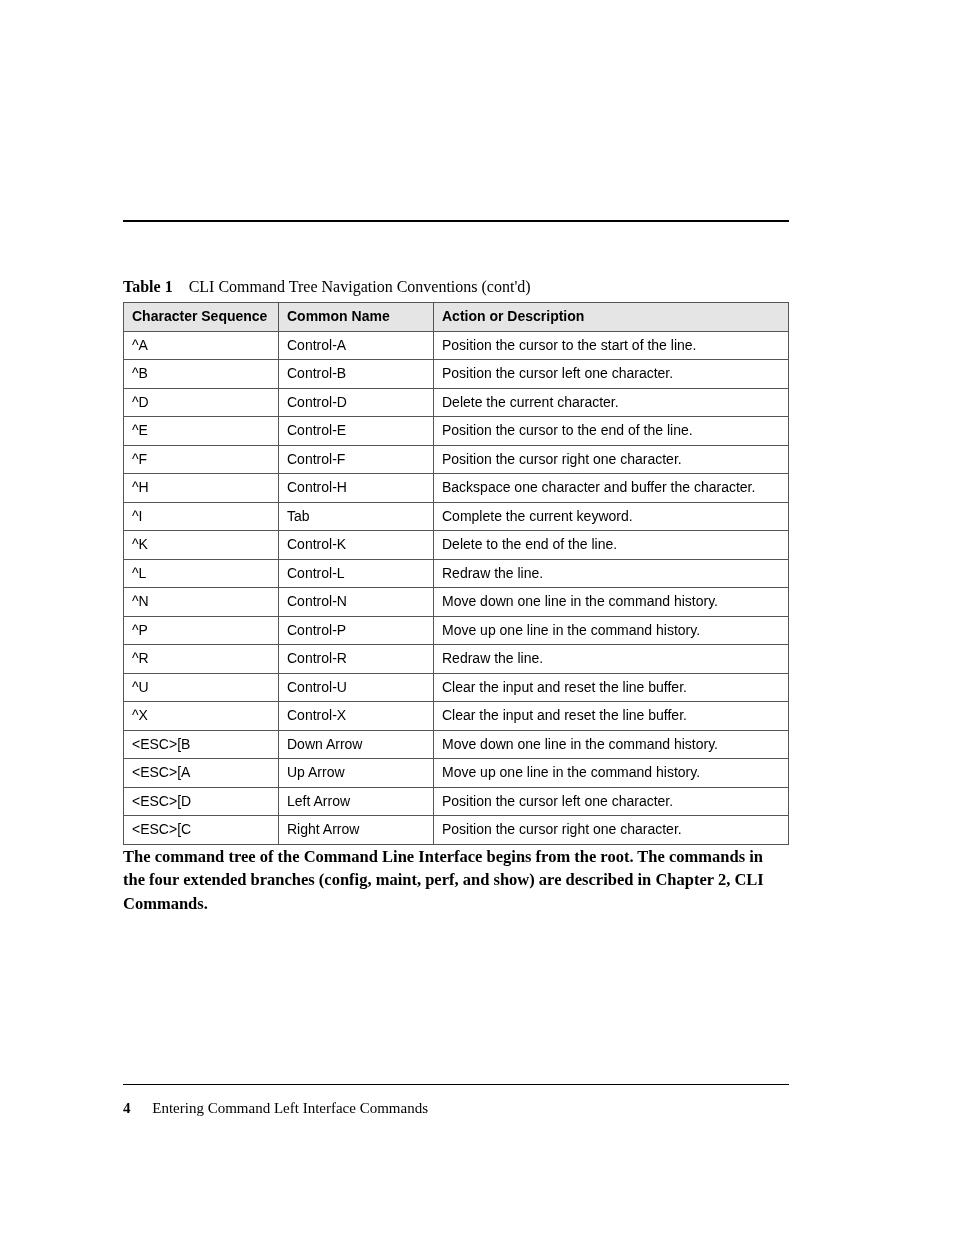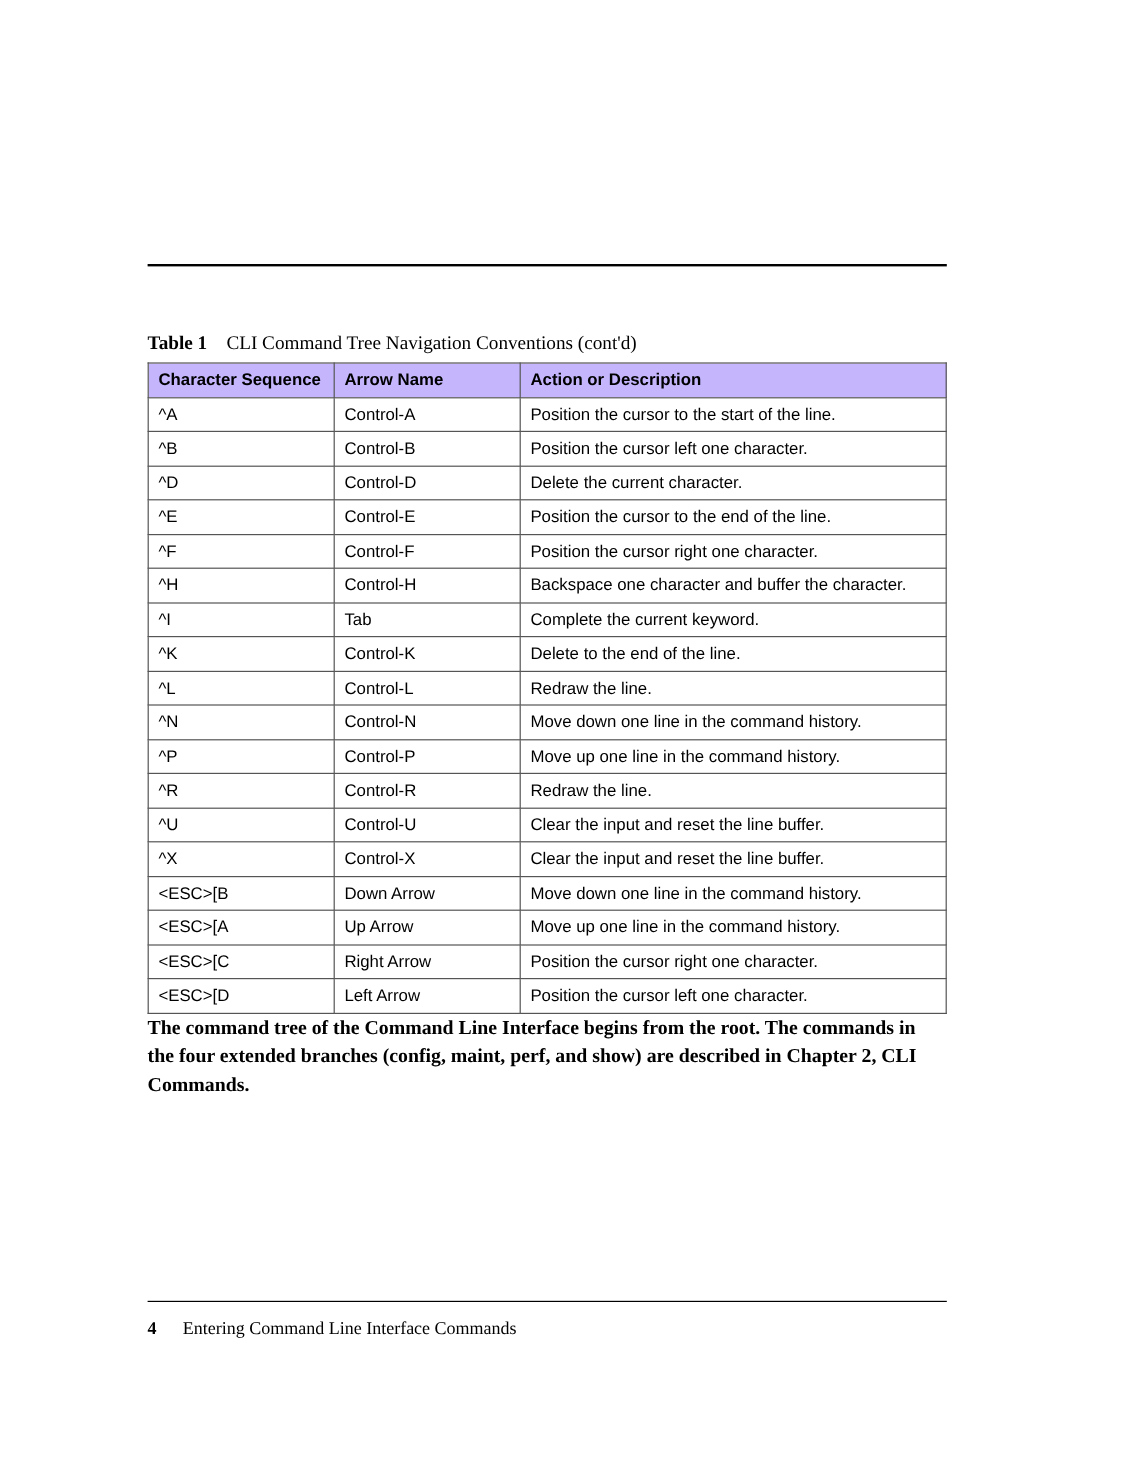--- a/index.html
+++ b/index.html
@@ -50,21 +50,21 @@
     font-size: 14px;
   }
   table.nav th, table.nav td {
     border: 1px solid #555;
     padding: 5px 8px;
     text-align: left;
     vertical-align: top;
     line-height: 1.25;
   }
   table.nav th {
-    background: #c4b5fd;
+    background: #e5e5e5;
     font-weight: bold;
   }
   table.nav col.c1 { width: 155px; }
   table.nav col.c2 { width: 155px; }
   table.nav col.c3 { }
   h2.section {
     font-family: Georgia, "Times New Roman", serif;
     font-weight: bold;
     font-size: 24px;
     margin-top: 36px;
@@ -112,21 +112,21 @@
 
     <table class="nav">
       <colgroup>
         <col class="c1">
           <col class="c2">
           <col class="c3">
       </colgroup>
       <thead>
         <tr>
           <th>Character Sequence</th>
-          <th>Arrow Name</th>
+          <th>Common Name</th>
           <th>Action or Description</th>
         </tr>
       </thead>
       <tbody id="tbody">
           <tr>
             <td>^A</td>
             <td>Control-A</td>
             <td>Position the cursor to the start of the line.</td>
           </tr>
           <tr>
@@ -198,34 +198,34 @@
             <td>&lt;ESC&gt;[B</td>
             <td>Down Arrow</td>
             <td>Move down one line in the command history.</td>
           </tr>
           <tr>
             <td>&lt;ESC&gt;[A</td>
             <td>Up Arrow</td>
             <td>Move up one line in the command history.</td>
           </tr>
           <tr>
+            <td>&lt;ESC&gt;[D</td>
+            <td>Left Arrow</td>
+            <td>Position the cursor left one character.</td>
+          </tr>
+          <tr>
             <td>&lt;ESC&gt;[C</td>
             <td>Right Arrow</td>
             <td>Position the cursor right one character.</td>
           </tr>
-          <tr>
-            <td>&lt;ESC&gt;[D</td>
-            <td>Left Arrow</td>
-            <td>Position the cursor left one character.</td>
-          </tr>
         </tbody>
     </table>
 
     <p class="body">The command tree of the Command Line Interface begins from the root. The commands in the four extended branches (config, maint, perf, and show) are described in Chapter 2, CLI Commands.</p>
 
   </div>
 
   <div class="footer-rule"></div>
   <div class="footer">
     <span class="pn">4</span>
-    <span>Entering Command Line Interface Commands</span>
+    <span>Entering Command Left Interface Commands</span>
   </div>
 </div>
 
 </body></html>

